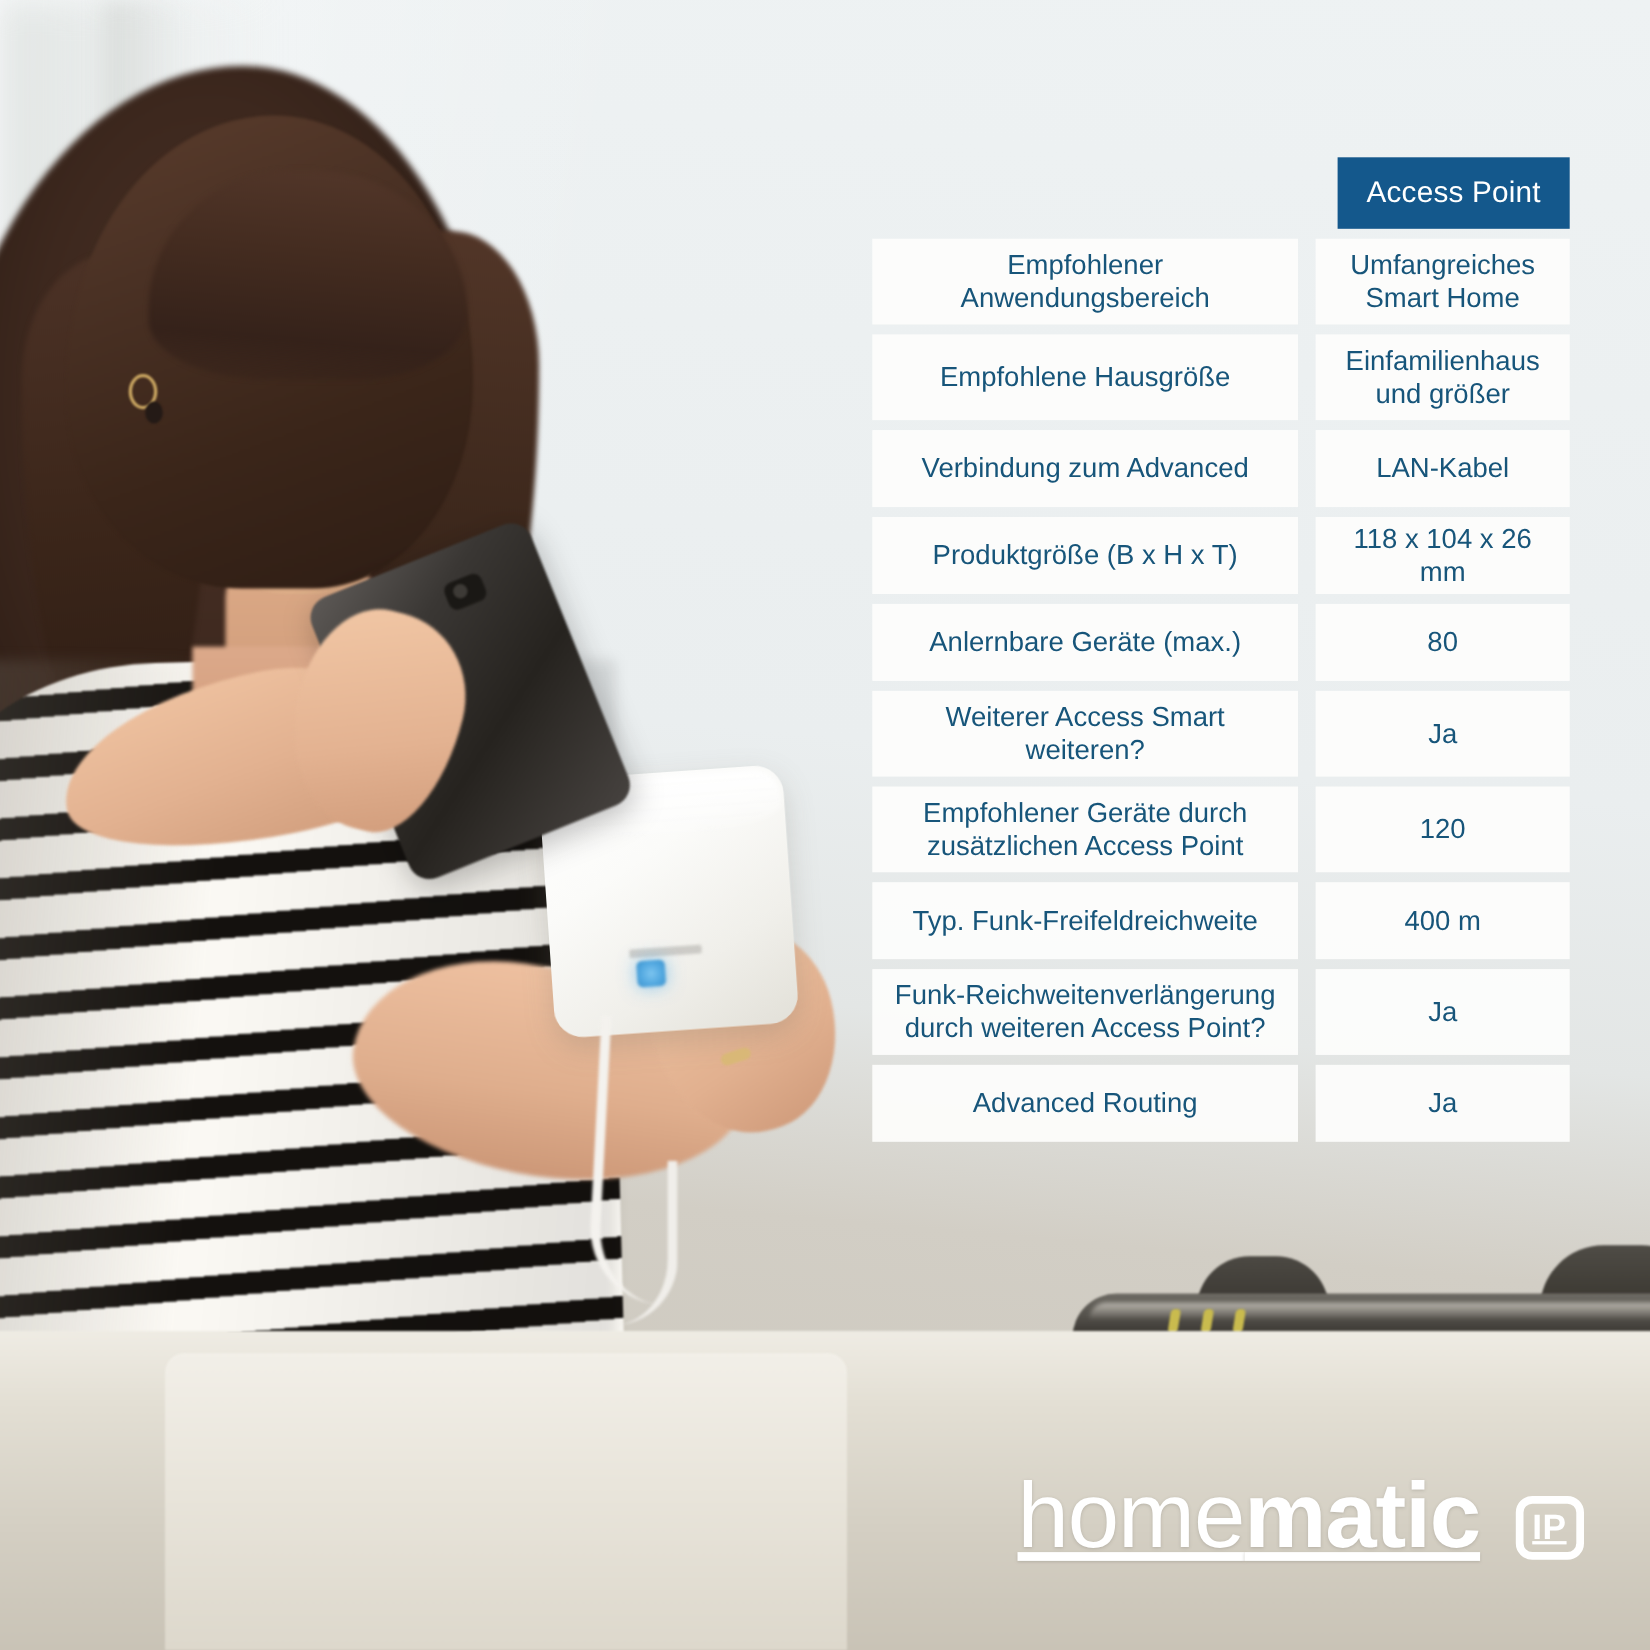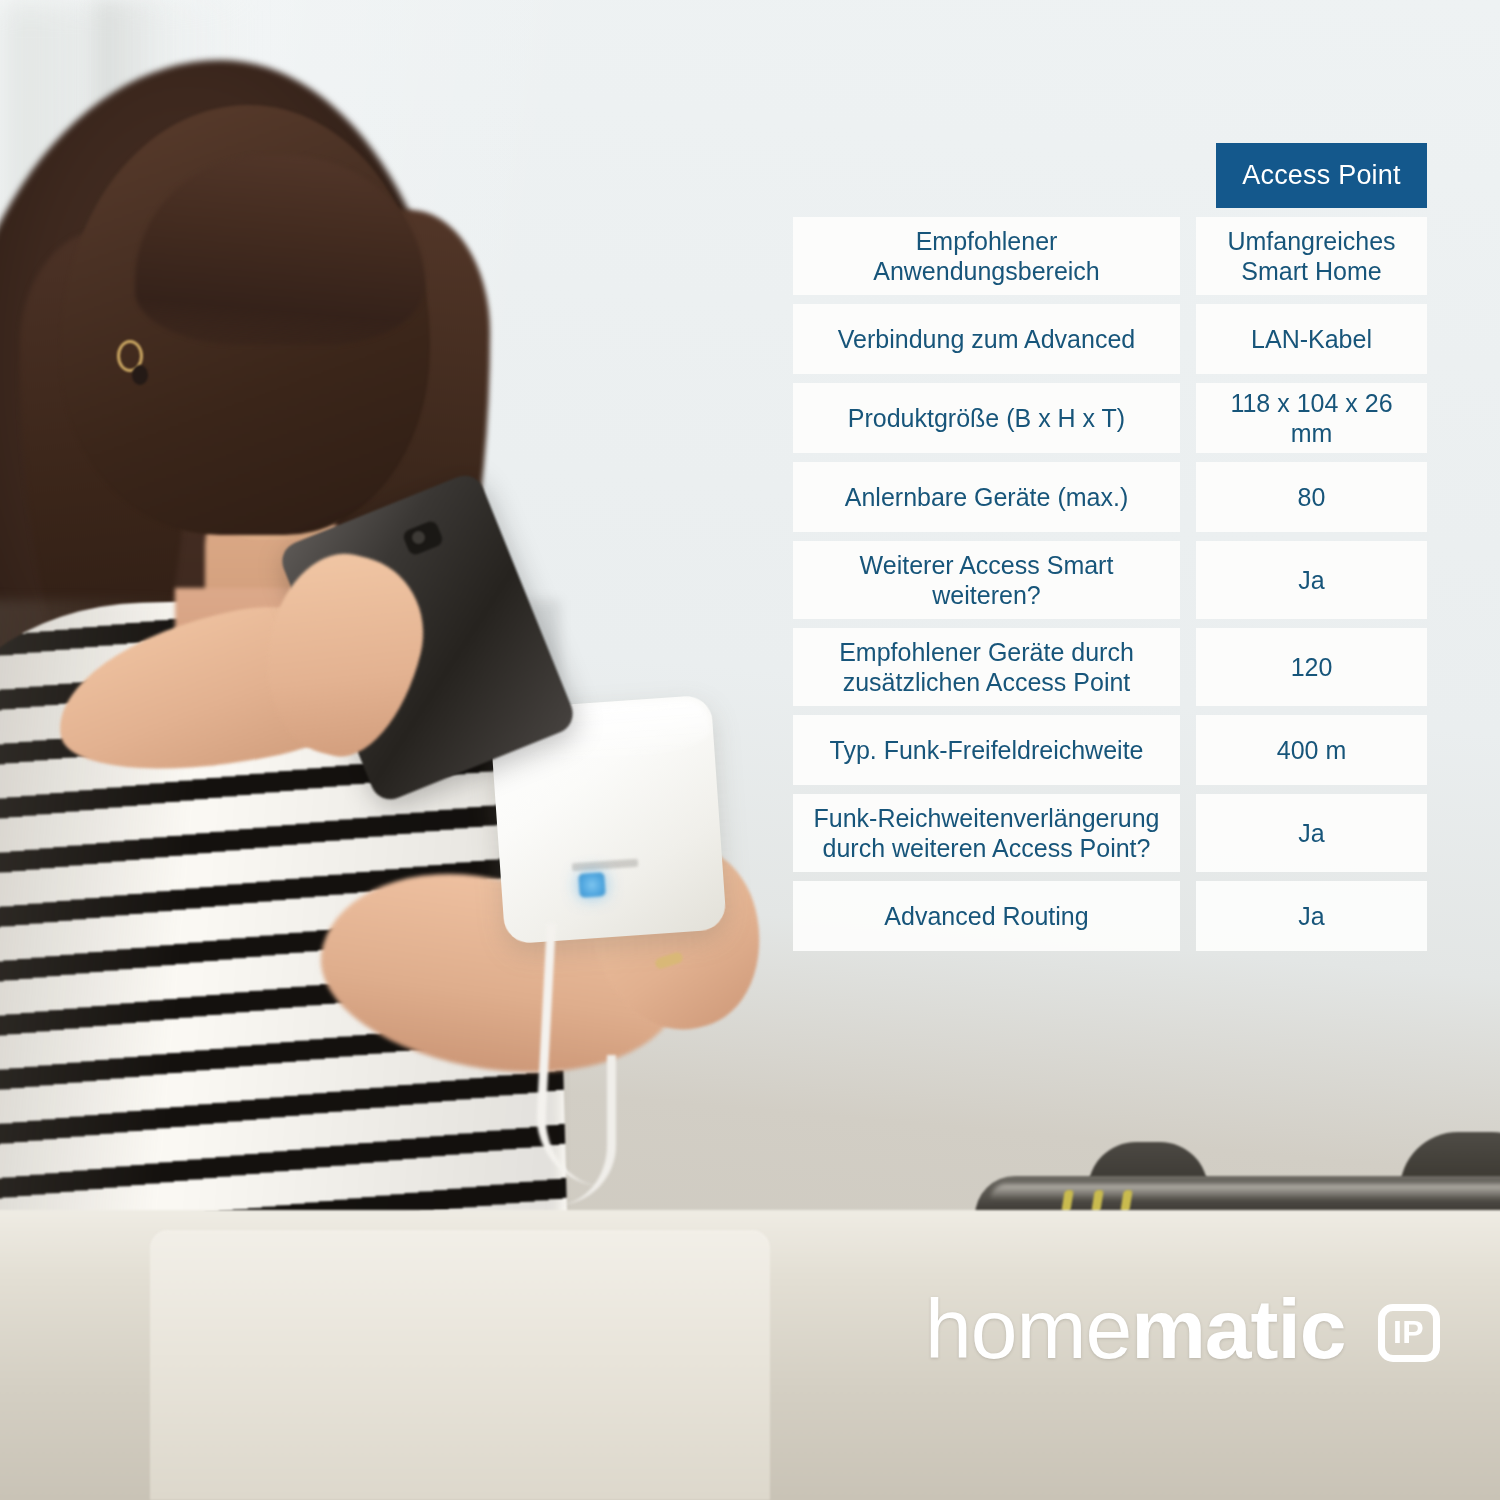--- a/index.html
+++ b/index.html
@@ -332,24 +332,25 @@
     margin-left: 16px;
     font-size: 25px;
   }
   .h-1 { height: 78px; text-align: center; }
   .h-2 { height: 70px; }
 
   
   #logo {
     position: absolute;
     left: 925px;
-    top: 1290px;
+    top: 1338px;
     display: flex;
-    align-items: center;
+    align-items: flex-end;
     color: #ffffff;
+    text-decoration: underline;
   }
   .logo-word {
     font-size: 84px;
     line-height: 0.95;
     letter-spacing: -1px;
     text-shadow: 0 1px 3px rgba(90,86,78,0.25);
   }
   .logo-light { font-weight: 300; }
   .logo-bold { font-weight: 700; }
   .logo-ip {
@@ -438,20 +439,29 @@
         </span>
       </div>
       <div class="cell cell-value h-1">
         <span>
           <span>Umfangreiches</span><br>
           <span>Smart Home</span>
         </span>
       </div>
     </div>
 
+    <div class="spec-row">
+      <div class="cell cell-label h-1">Empfohlene Hausgröße</div>
+      <div class="cell cell-value h-1">
+        <span>
+          <span>Einfamilienhaus</span><br>
+          <span>und größer</span>
+        </span>
+      </div>
+    </div>
 
     <div class="spec-row">
       <div class="cell cell-label h-2">Verbindung zum Advanced</div>
       <div class="cell cell-value h-2">LAN-Kabel</div>
     </div>
 
     <div class="spec-row">
       <div class="cell cell-label h-2">Produktgröße (B x H x T)</div>
       <div class="cell cell-value h-2">118 x 104 x 26 mm</div>
     </div>

